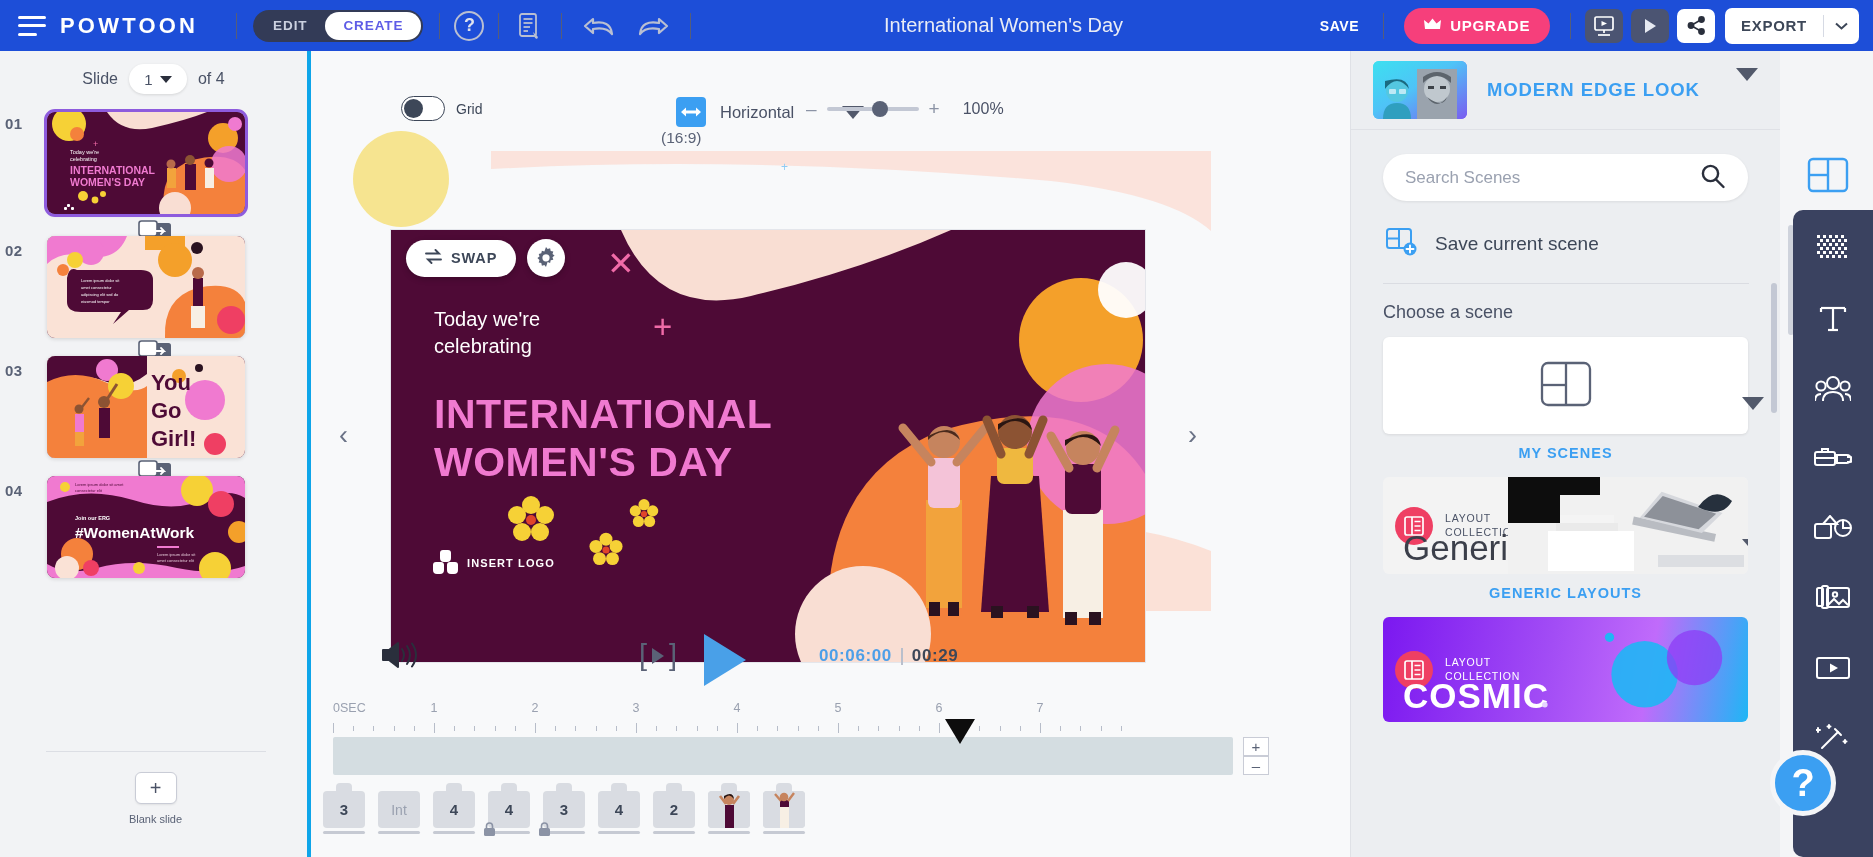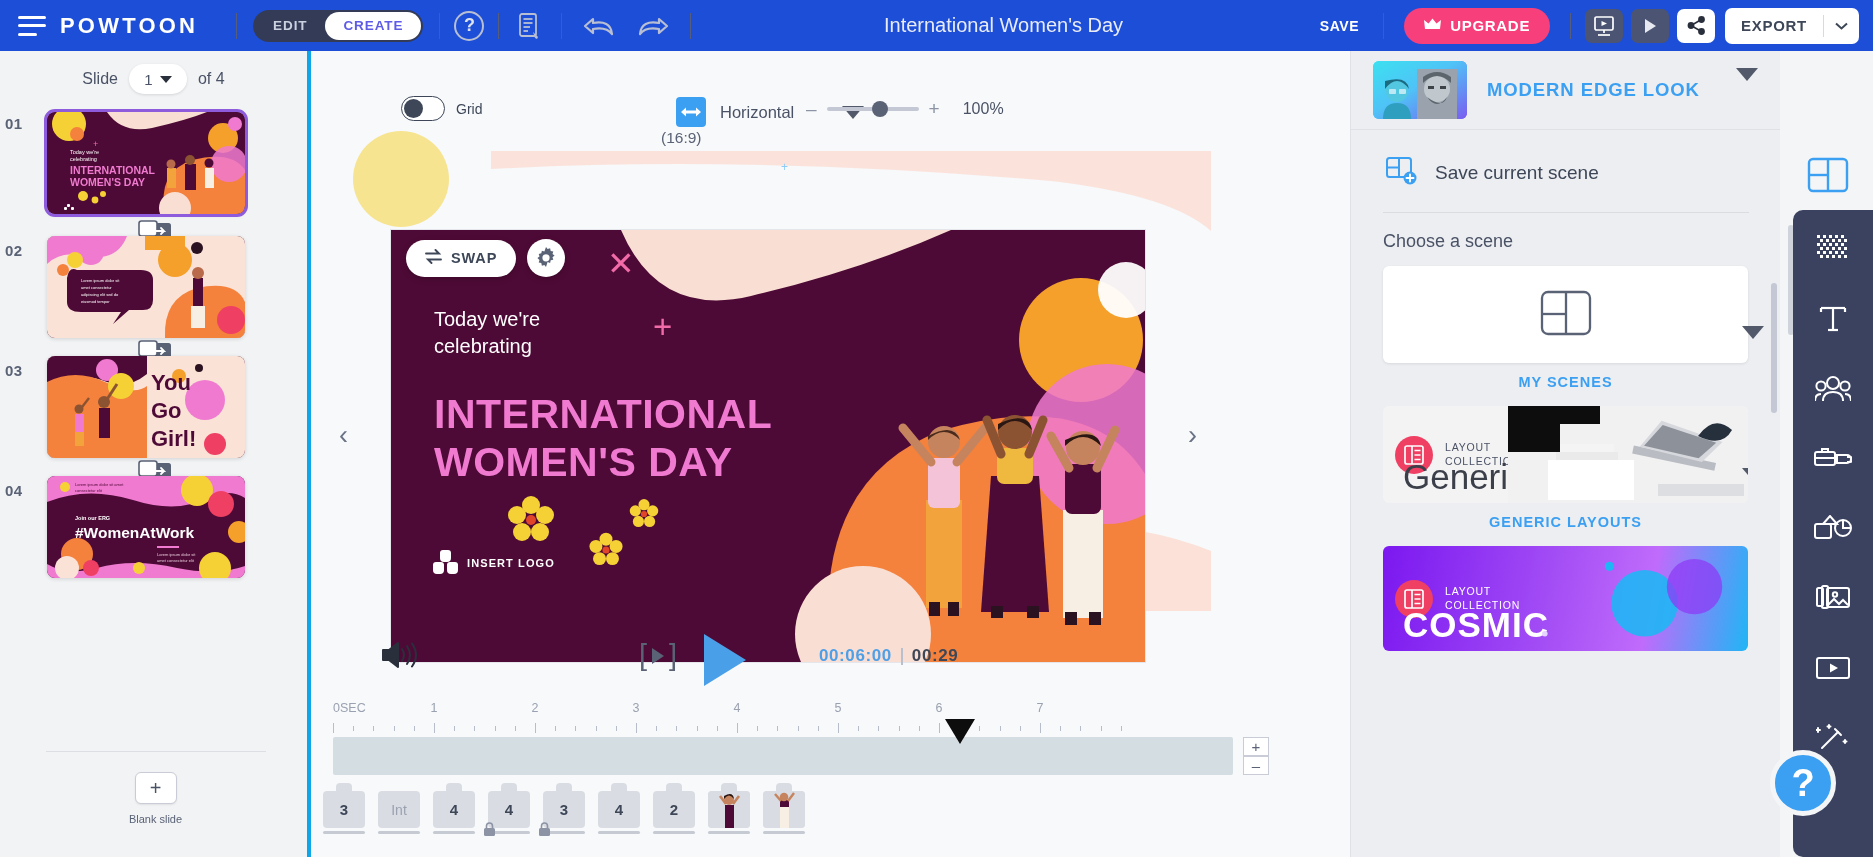--- a/index.html
+++ b/index.html
@@ -911,20 +911,31 @@
             <rect x="67" y="25" width="6" height="3" fill="#3c4248"></rect>
           </g>
         </svg>
       </div>
       <div class="look-lbl">MODERN EDGE LOOK</div>
       <div class="look-caret">
         <span class="tri-dn"></span>
       </div>
     </div>
 
+    <div class="search-wrap">
+      <div class="search">
+        <input placeholder="Search Scenes" style="">
+        <span>
+          <svg width="26" height="26" viewBox="0 0 26 26" fill="none" stroke="#2a2f3c" stroke-width="2.4">
+            <circle cx="10.5" cy="10.5" r="7.6"></circle>
+              <line x1="16" y1="16.5" x2="23.5" y2="24" stroke-linecap="round"></line>
+          </svg>
+        </span>
+      </div>
+    </div>
 
     <div class="savescene">
       <span>
         <svg width="34" height="30" viewBox="0 0 34 30" fill="none" stroke="#3b9ff2" stroke-width="2">
           <rect x="2" y="2" width="24" height="19" rx="2.5"></rect>
           <line x1="14" y1="2" x2="14" y2="21"></line>
             <line x1="2" y1="11.5" x2="14" y2="11.5"></line>
           <circle cx="25" cy="22" r="6.5" fill="#3b9ff2" stroke="none"></circle>
           <path d="M25 18.5 v7 M21.5 22 h7" stroke="#fff" stroke-width="1.9" stroke-linecap="round"></path>
         </svg>

